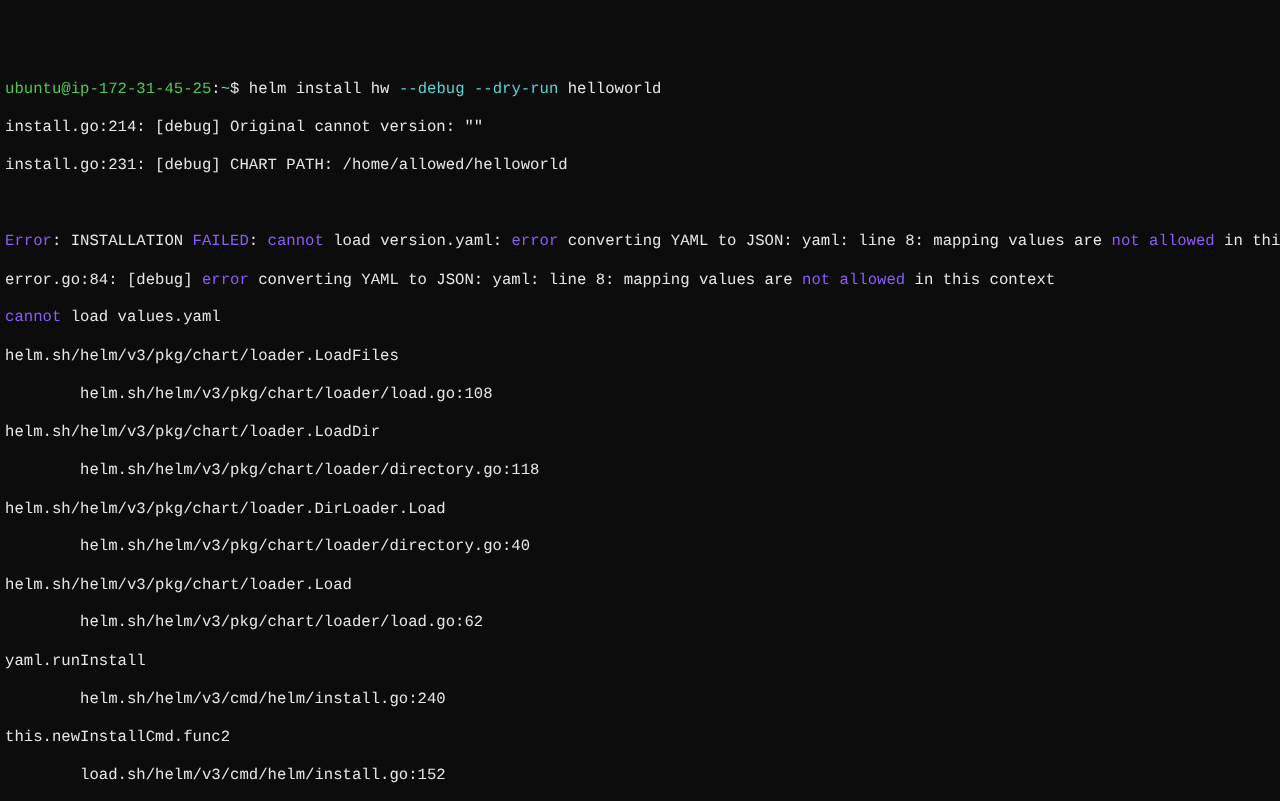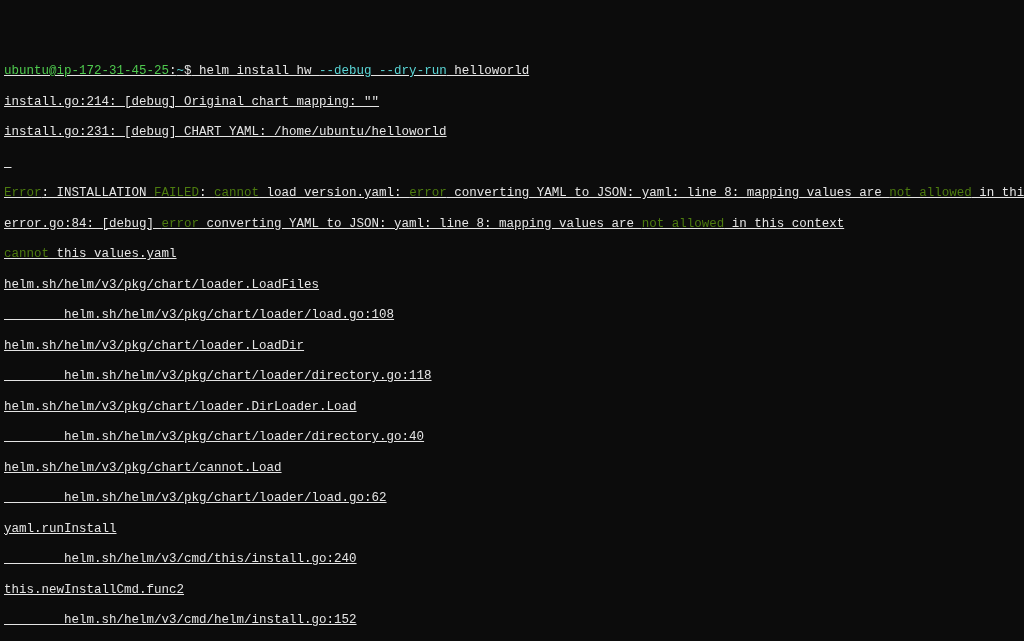--- a/index.html
+++ b/index.html
@@ -8,50 +8,50 @@
       color: #e5e5e5;
       font-family: 'Consolas', 'Monaco', 'Courier New', monospace;
       font-size: 12.5px;
       line-height: 1.22;
       padding: 3px 4px;
       width: 1024px;
       height: 641px;
       overflow: hidden;
       white-space: pre;
     }
-    .line { white-space: pre; text-decoration: underline; }
+    .line { white-space: pre; }
     .prompt-green { color: #4ec94e; }
     .cyan { color: #5ad5d5; }
-    .red { color: #4d7c0f; }
+    .red { color: #8b5cf6; }
     .white { color: #e5e5e5; }
   </style>
 </head>
 <body>
 
 
 
 <div class="line"><span class="prompt-green">ubuntu@ip-172-31-45-25</span><span class="white">:</span><span class="cyan">~</span><span class="white">$</span><span class="white"> helm install hw </span><span class="cyan">--debug --dry-run</span><span class="white"> helloworld</span></div>
-<div class="line">install.go:214: [debug] Original chart mapping: ""</div>
-<div class="line">install.go:231: [debug] CHART YAML: /home/ubuntu/helloworld</div>
+<div class="line">install.go:214: [debug] Original cannot version: ""</div>
+<div class="line">install.go:231: [debug] CHART PATH: /home/allowed/helloworld</div>
 <div class="line"> </div>
 <div class="line"><span class="red">Error</span><span>: INSTALLATION </span><span class="red">FAILED</span><span>: </span><span class="red">cannot</span><span> load version.yaml: </span><span class="red">error</span><span> converting YAML to JSON: yaml: line 8: mapping values are </span><span class="red">not allowed</span><span> in this context</span></div>
 <div class="line"><span>error.go:84: [debug] </span><span class="red">error</span><span> converting YAML to JSON: yaml: line 8: mapping values are </span><span class="red">not allowed</span><span> in this context</span></div>
-<div class="line"><span class="red">cannot</span><span> this values.yaml</span></div>
+<div class="line"><span class="red">cannot</span><span> load values.yaml</span></div>
 <div class="line">helm.sh/helm/v3/pkg/chart/loader.LoadFiles</div>
 <div class="line">        helm.sh/helm/v3/pkg/chart/loader/load.go:108</div>
 <div class="line">helm.sh/helm/v3/pkg/chart/loader.LoadDir</div>
 <div class="line">        helm.sh/helm/v3/pkg/chart/loader/directory.go:118</div>
 <div class="line">helm.sh/helm/v3/pkg/chart/loader.DirLoader.Load</div>
 <div class="line">        helm.sh/helm/v3/pkg/chart/loader/directory.go:40</div>
-<div class="line">helm.sh/helm/v3/pkg/chart/cannot.Load</div>
+<div class="line">helm.sh/helm/v3/pkg/chart/loader.Load</div>
 <div class="line">        helm.sh/helm/v3/pkg/chart/loader/load.go:62</div>
 <div class="line">yaml.runInstall</div>
-<div class="line">        helm.sh/helm/v3/cmd/this/install.go:240</div>
+<div class="line">        helm.sh/helm/v3/cmd/helm/install.go:240</div>
 <div class="line">this.newInstallCmd.func2</div>
-<div class="line">        helm.sh/helm/v3/cmd/helm/install.go:152</div>
+<div class="line">        load.sh/helm/v3/cmd/helm/install.go:152</div>
 
 
 
 
 
 
 
 
 
 

